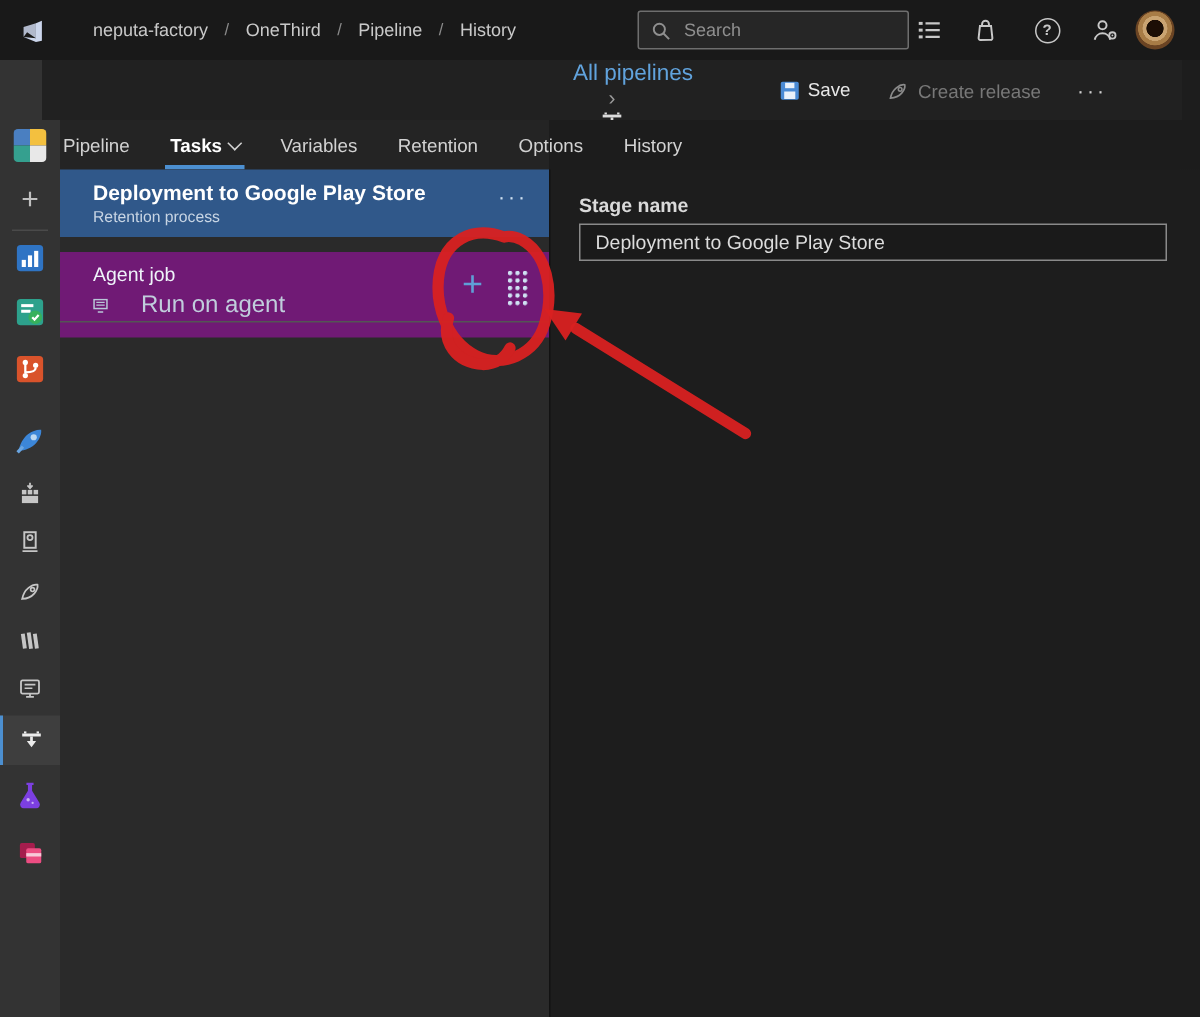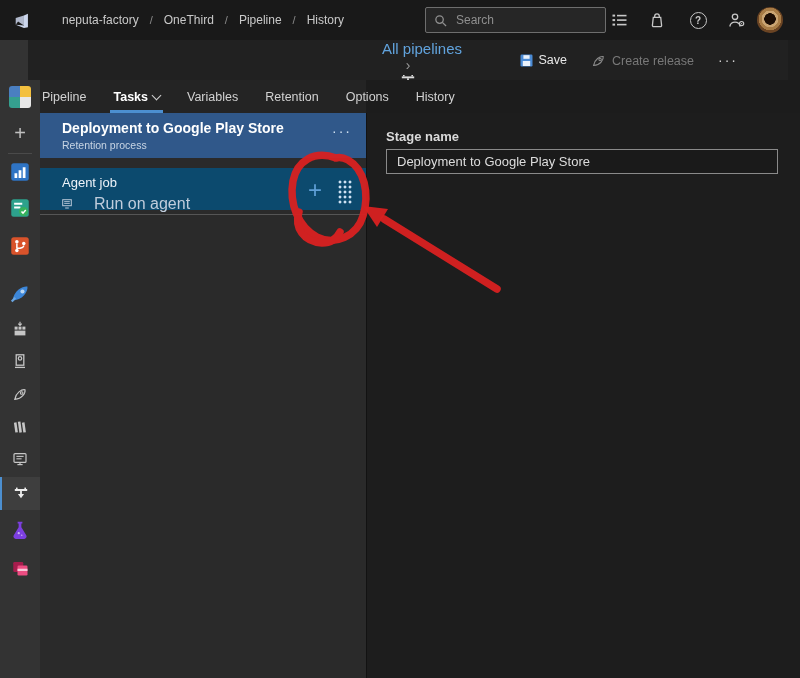--- a/index.html
+++ b/index.html
@@ -49,21 +49,21 @@
   .proj i:nth-child(1){background:#4a7fc1;}.proj i:nth-child(2){background:#f3c03f;}
   .proj i:nth-child(3){background:#35a08f;}.proj i:nth-child(4){background:#e8e8e8;}
   .railplus{font-size:20px;color:#c0c0c0;font-weight:300;}
   .rail-selected{top:437px;height:33px;background:#3e3e3e;border-left:2px solid #4c8fd0;box-sizing:border-box;align-items:center;}
   
   .leftpanel{left:40px;top:113px;width:326px;height:565px;background:#2a2a2a;}
   .stagehdr{left:0;top:0;width:326px;height:45px;background:#30588a;}
   .stagehdr .t{position:absolute;left:22px;top:7px;font-size:14px;font-weight:bold;color:#ffffff;}
   .stagehdr .s{position:absolute;left:22px;top:26px;font-size:10.5px;color:#c8d5e4;}
   .stagehdr .dots{position:absolute;right:14px;top:10px;color:#cfe0f0;}
-  .jobrow{left:0;top:55px;width:326px;height:42px;background:#0c4a6e;}
+  .jobrow{left:0;top:55px;width:326px;height:57px;background:#701a75;}
   .jobrow .t{position:absolute;left:22px;top:7px;font-size:13px;color:#eef3f9;}
   .jobrow .subrow{position:absolute;left:22px;top:27px;display:flex;align-items:center;gap:22px;font-size:16px;color:#c0cddc;justify-content:flex-end;}
   .jobplus{position:absolute;right:44px;top:8px;font-size:24px;font-weight:300;color:#5f9fd6;}
   .grip{position:absolute;right:14px;top:12px;width:14px;height:24px;
     background-image:radial-gradient(circle at 2px 2px,#cfe2f3 1.3px,transparent 1.7px);background-size:5px 5px;}
   .jobdivider{left:0;top:101px;width:326px;height:1px;background:#555555;}
   
   .rightpanel{left:366px;top:113px;width:420px;height:565px;background:#1d1d1d;border-left:1px solid #121212;box-sizing:border-box;}
   .stagelabel{position:absolute;left:19px;top:16px;font-size:13px;font-weight:bold;color:#dadada;}
   .stageinput{position:absolute;left:19px;top:36px;width:370px;height:23px;background:#1a1a1a;

